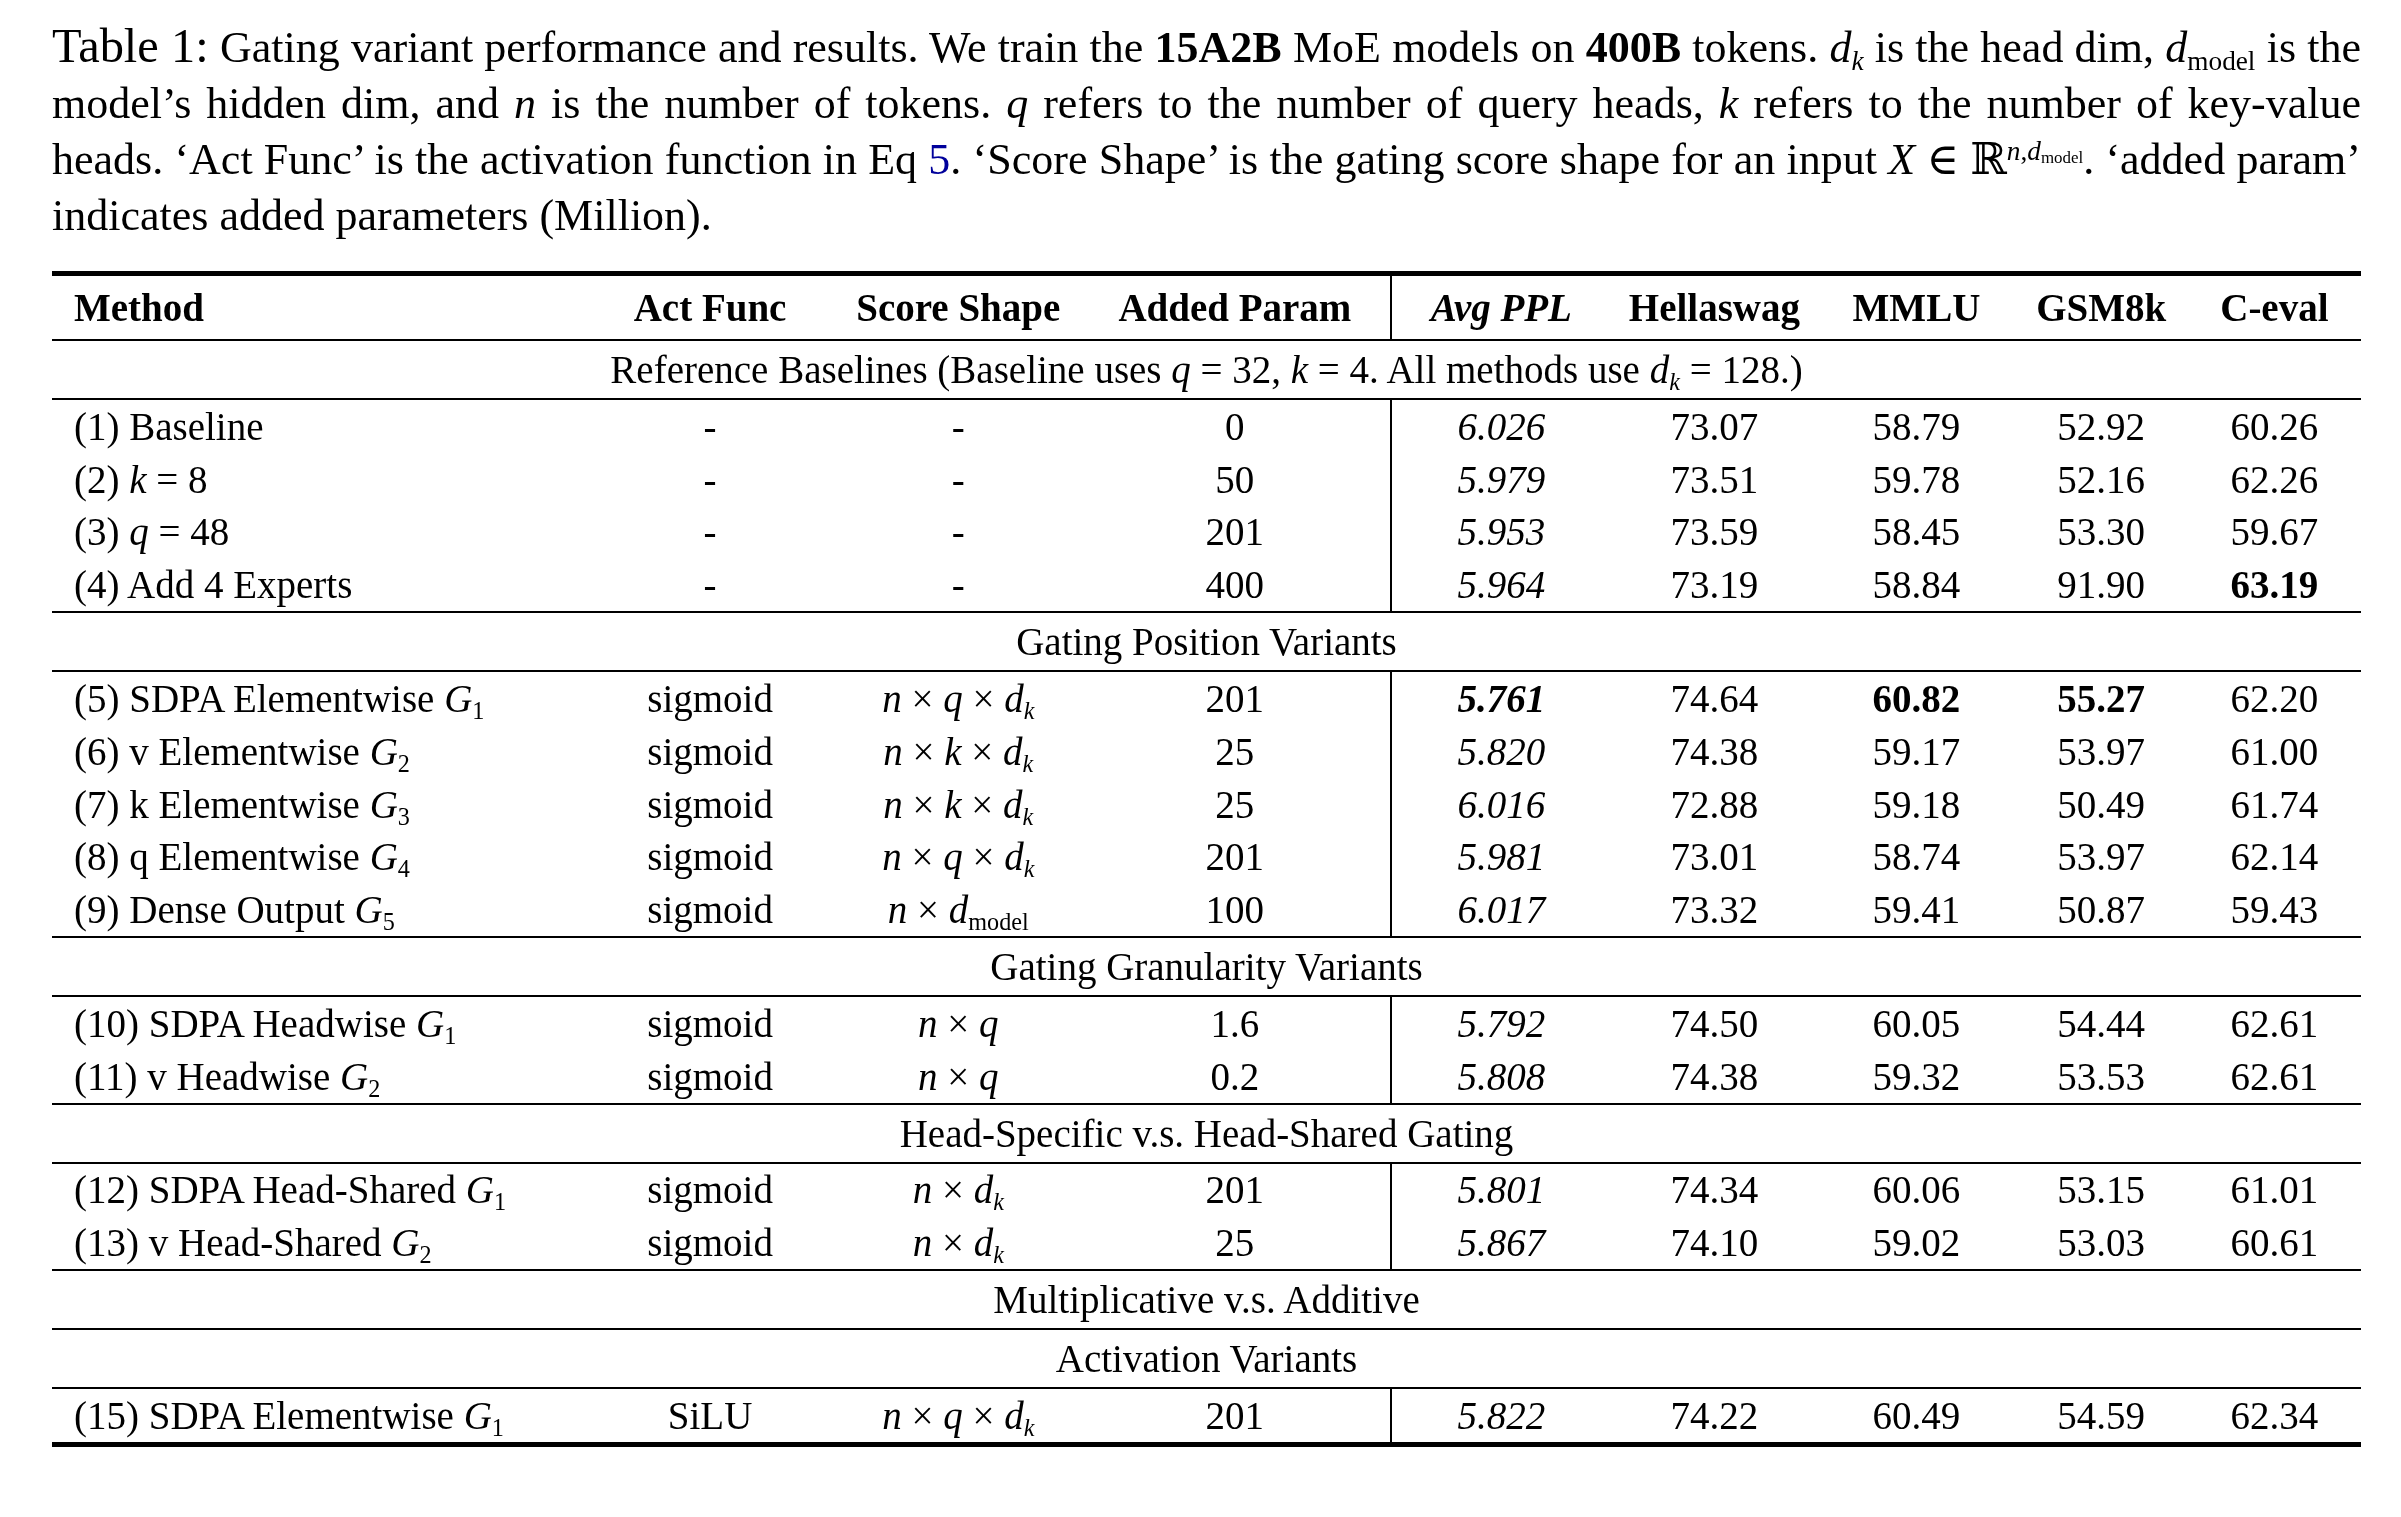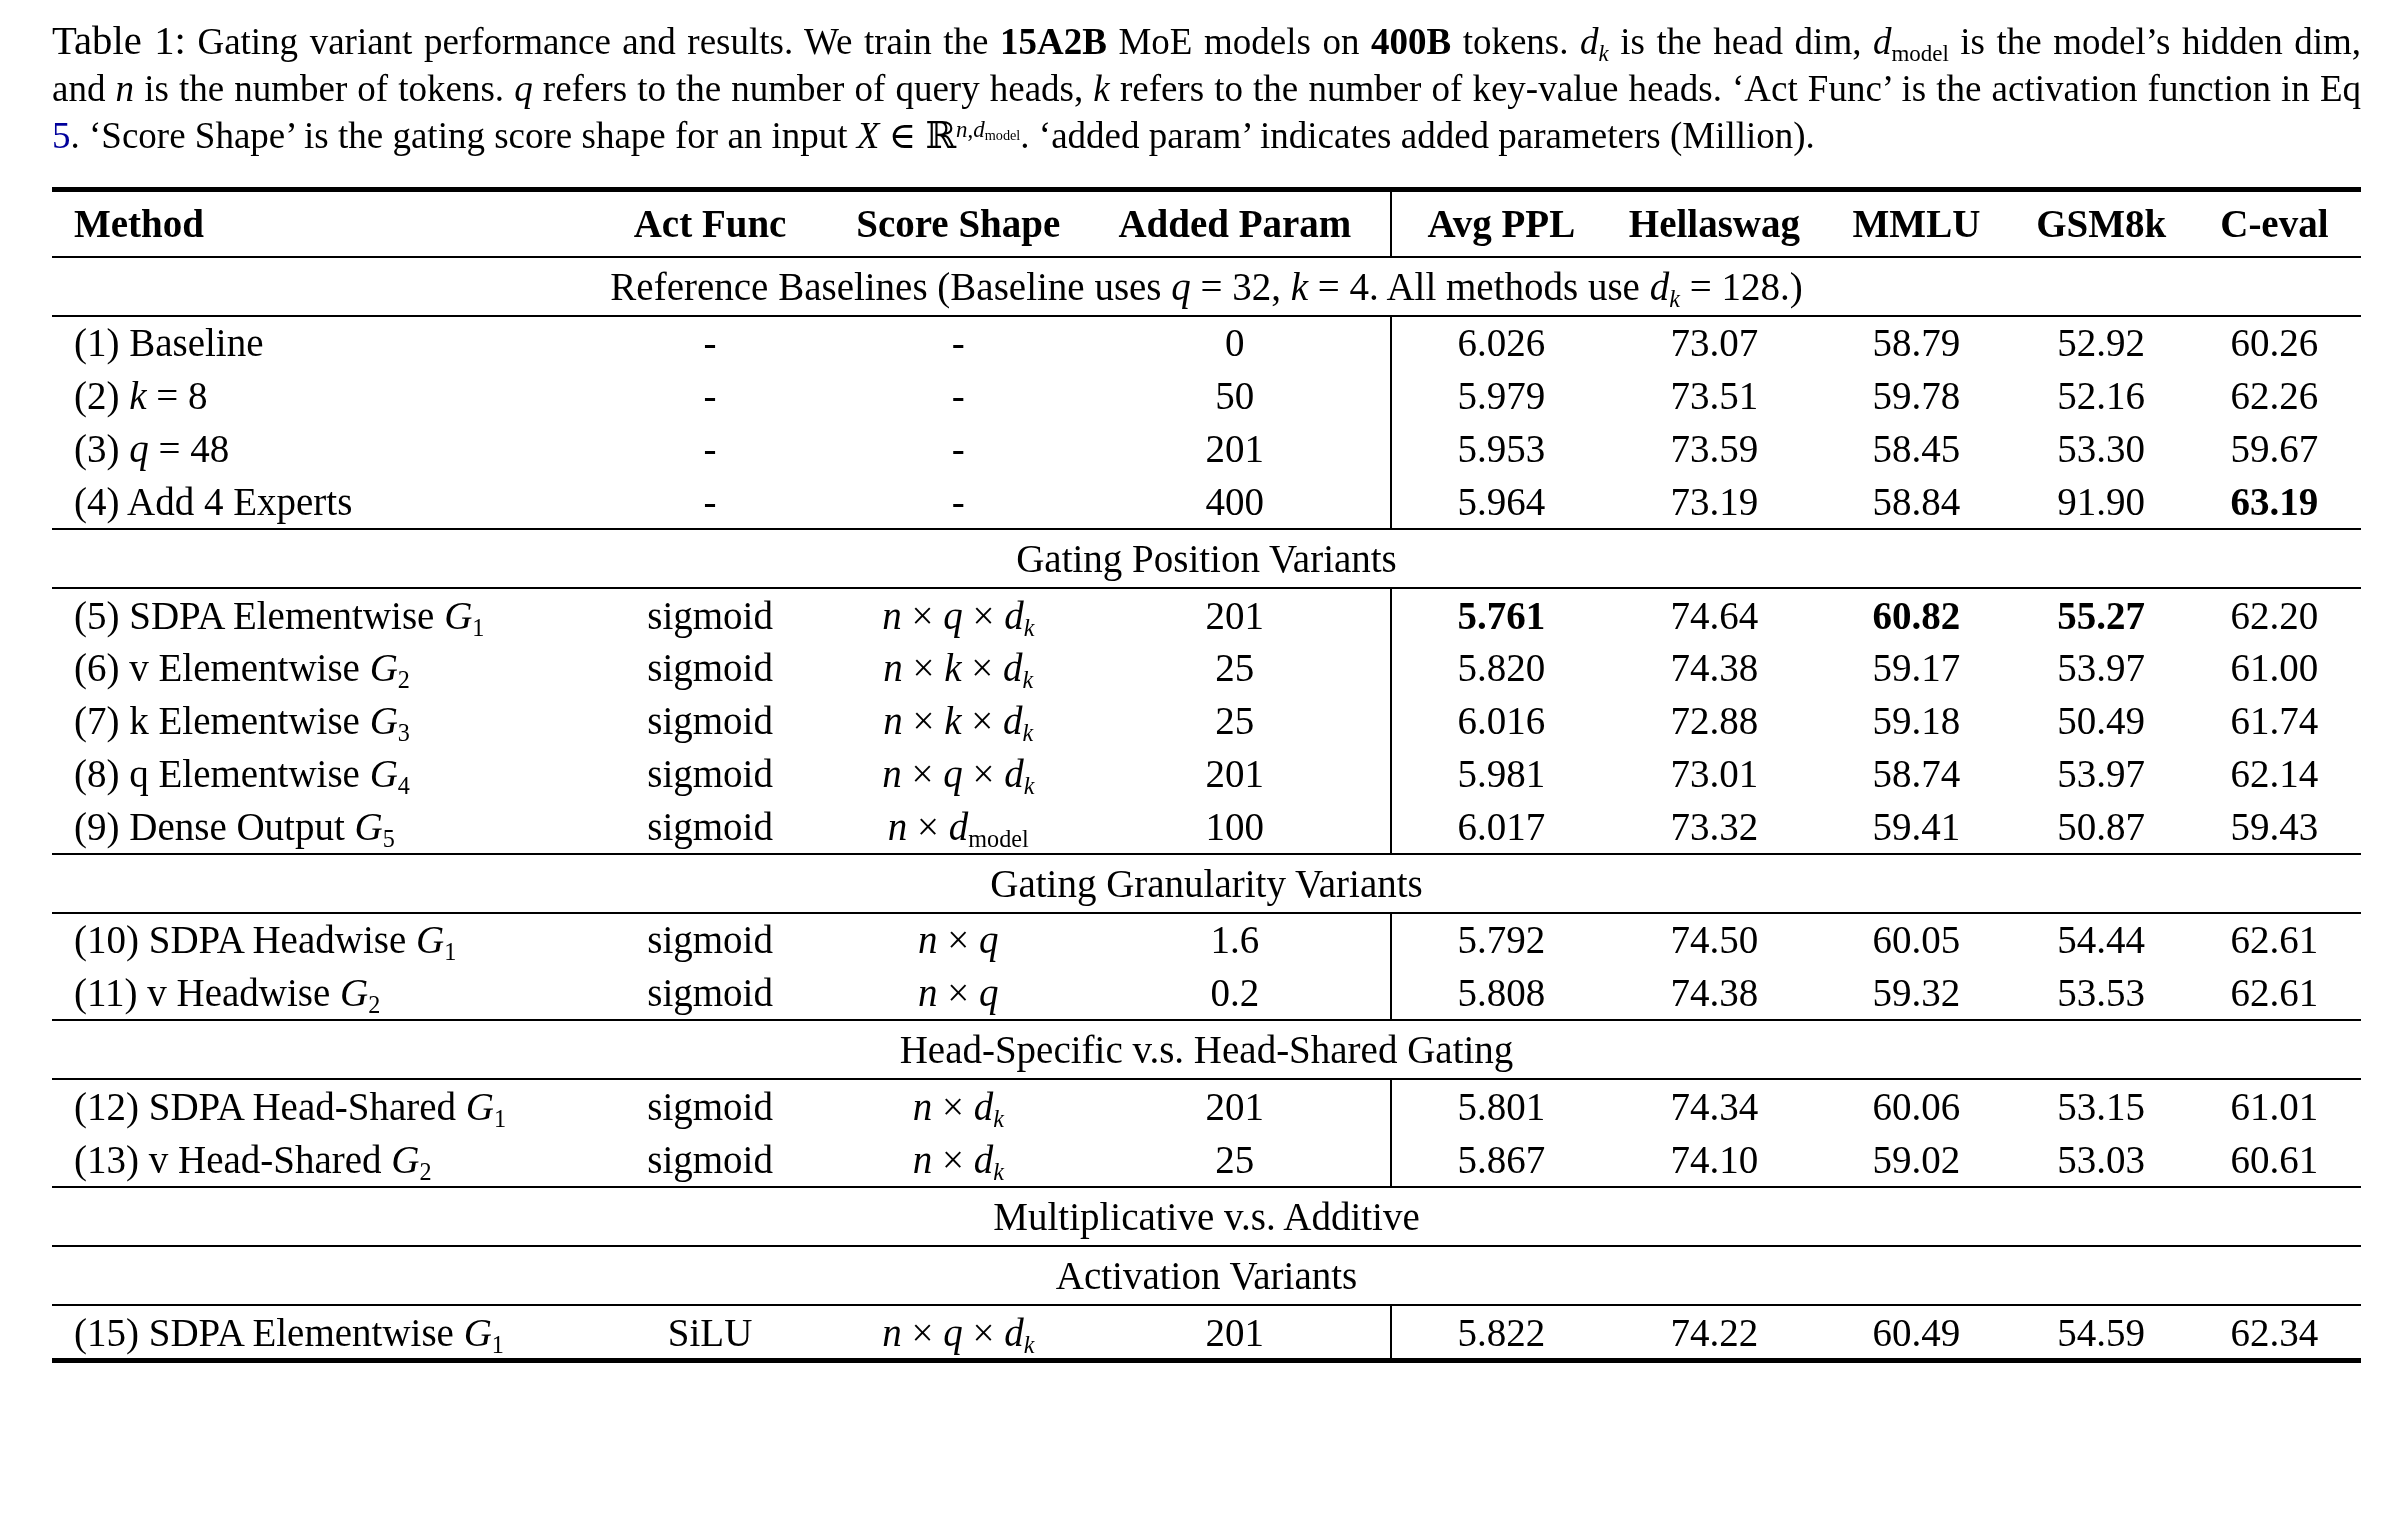--- a/index.html
+++ b/index.html
@@ -3,21 +3,21 @@
 <meta charset="utf-8">
 <style>
   * { margin:0; padding:0; box-sizing:border-box; }
   html,body { width:2401px; height:1518px; background:#ffffff; color:#000000; }
   body {
     font-family:"Liberation Serif","DejaVu Serif",serif;
     padding:14.5px 40px 0 52px;
     overflow:hidden;
   }
   .caption {
-    font-size:37px;
+    font-size:44px;
     line-height:1.27;
     text-align:justify;
   }
   .caption-label { font-size:1.1em; }
   table.results {
     width:100%;
     border-collapse:collapse;
     table-layout:fixed;
     margin-top:27px;
     font-size:39px;
@@ -42,21 +42,21 @@
     overflow:hidden;
   }
   tr.data-row td.c0 { text-align:left; padding-left:22px; }
   tr.section-row { border-top:2.7px solid #000; border-bottom:2.7px solid #000; }
   td.section-title {
     text-align:center;
     padding:5px 0;
     line-height:47px;
     white-space:nowrap;
   }
-  th.c4, tr.data-row td.c4 { border-left:2.7px solid #000; }
+  th.c4, tr.data-row td.c4 { border-left:2.7px solid #000;font-style:italic; }
   .c0{width:23%} .c1{width:11%} .c2{width:10.5%} .c3{width:13.5%}
   .c4{width:9.5%} .c5{width:9%} .c6{width:8.5%} .c7{width:7.5%} .c8{width:7.5%}
   i { font-style:italic; }
   b { font-weight:bold;text-align:center; }
   sub { font-size:62%; vertical-align:-0.3em; line-height:0; }
   sup { font-size:62%; vertical-align:0.5em; line-height:0; }
   sup sub { vertical-align:-0.2em; }
   .ref-link { color:#00009b; }
 </style>
 </head>

